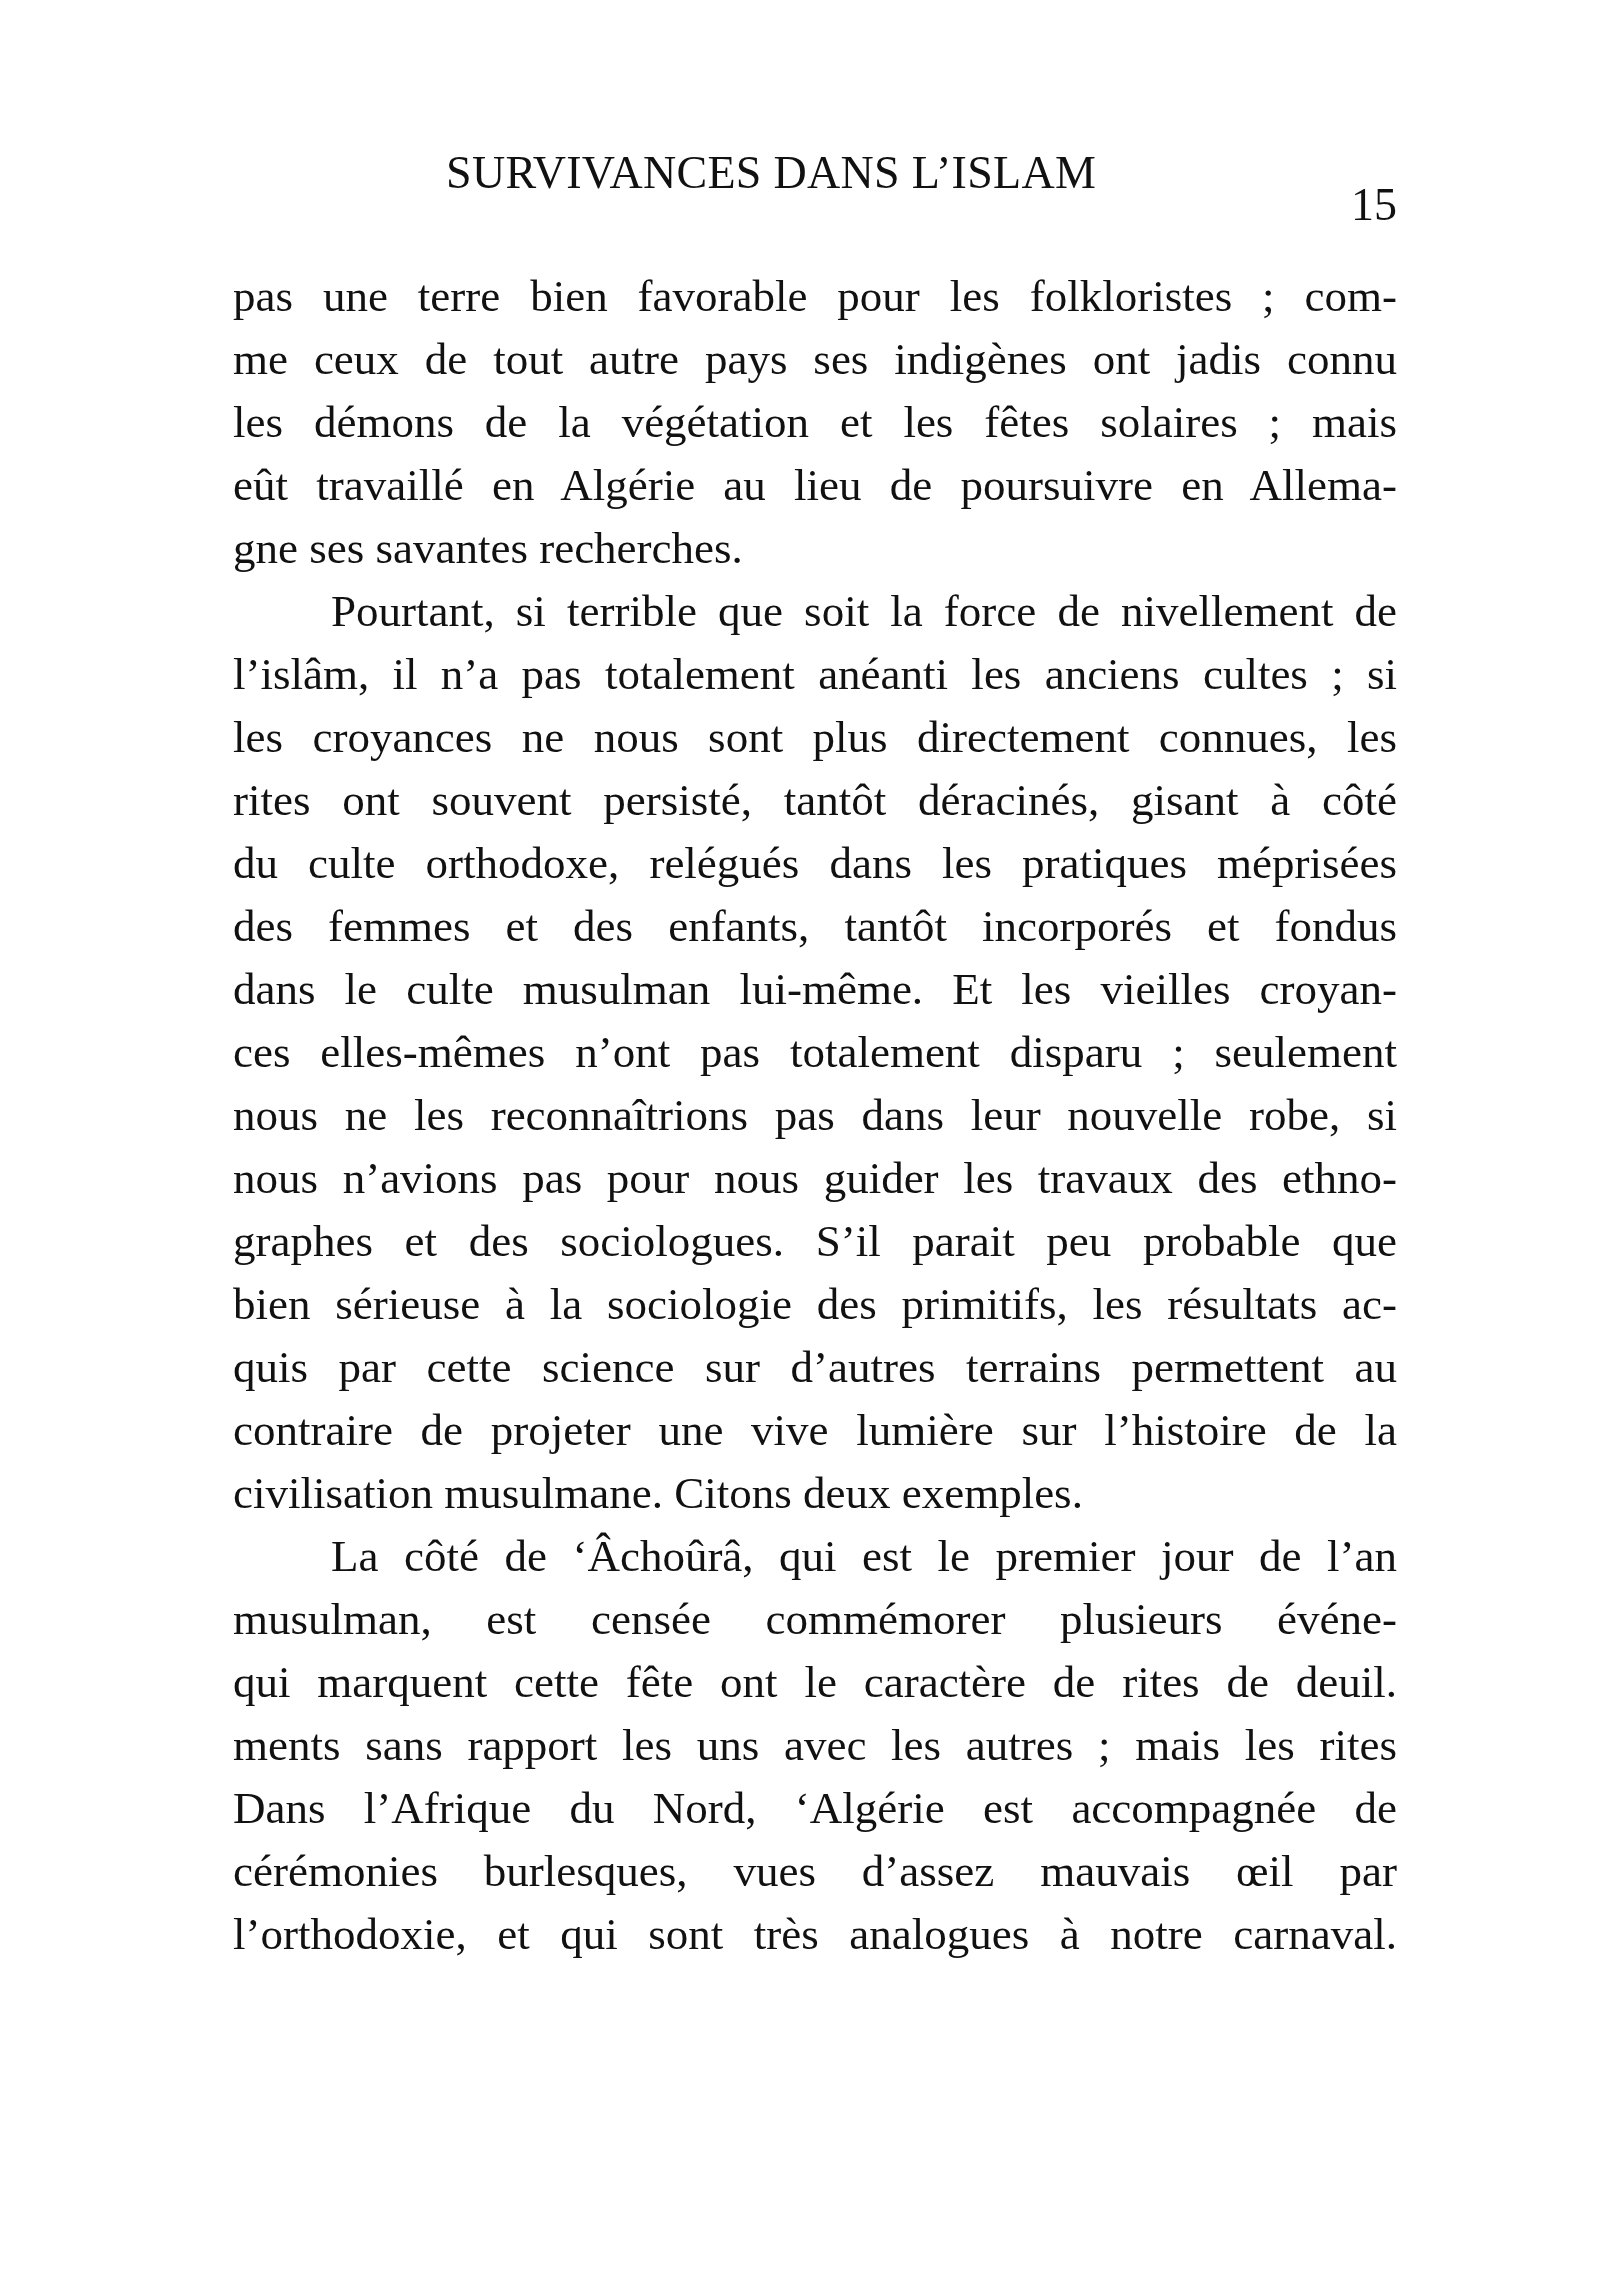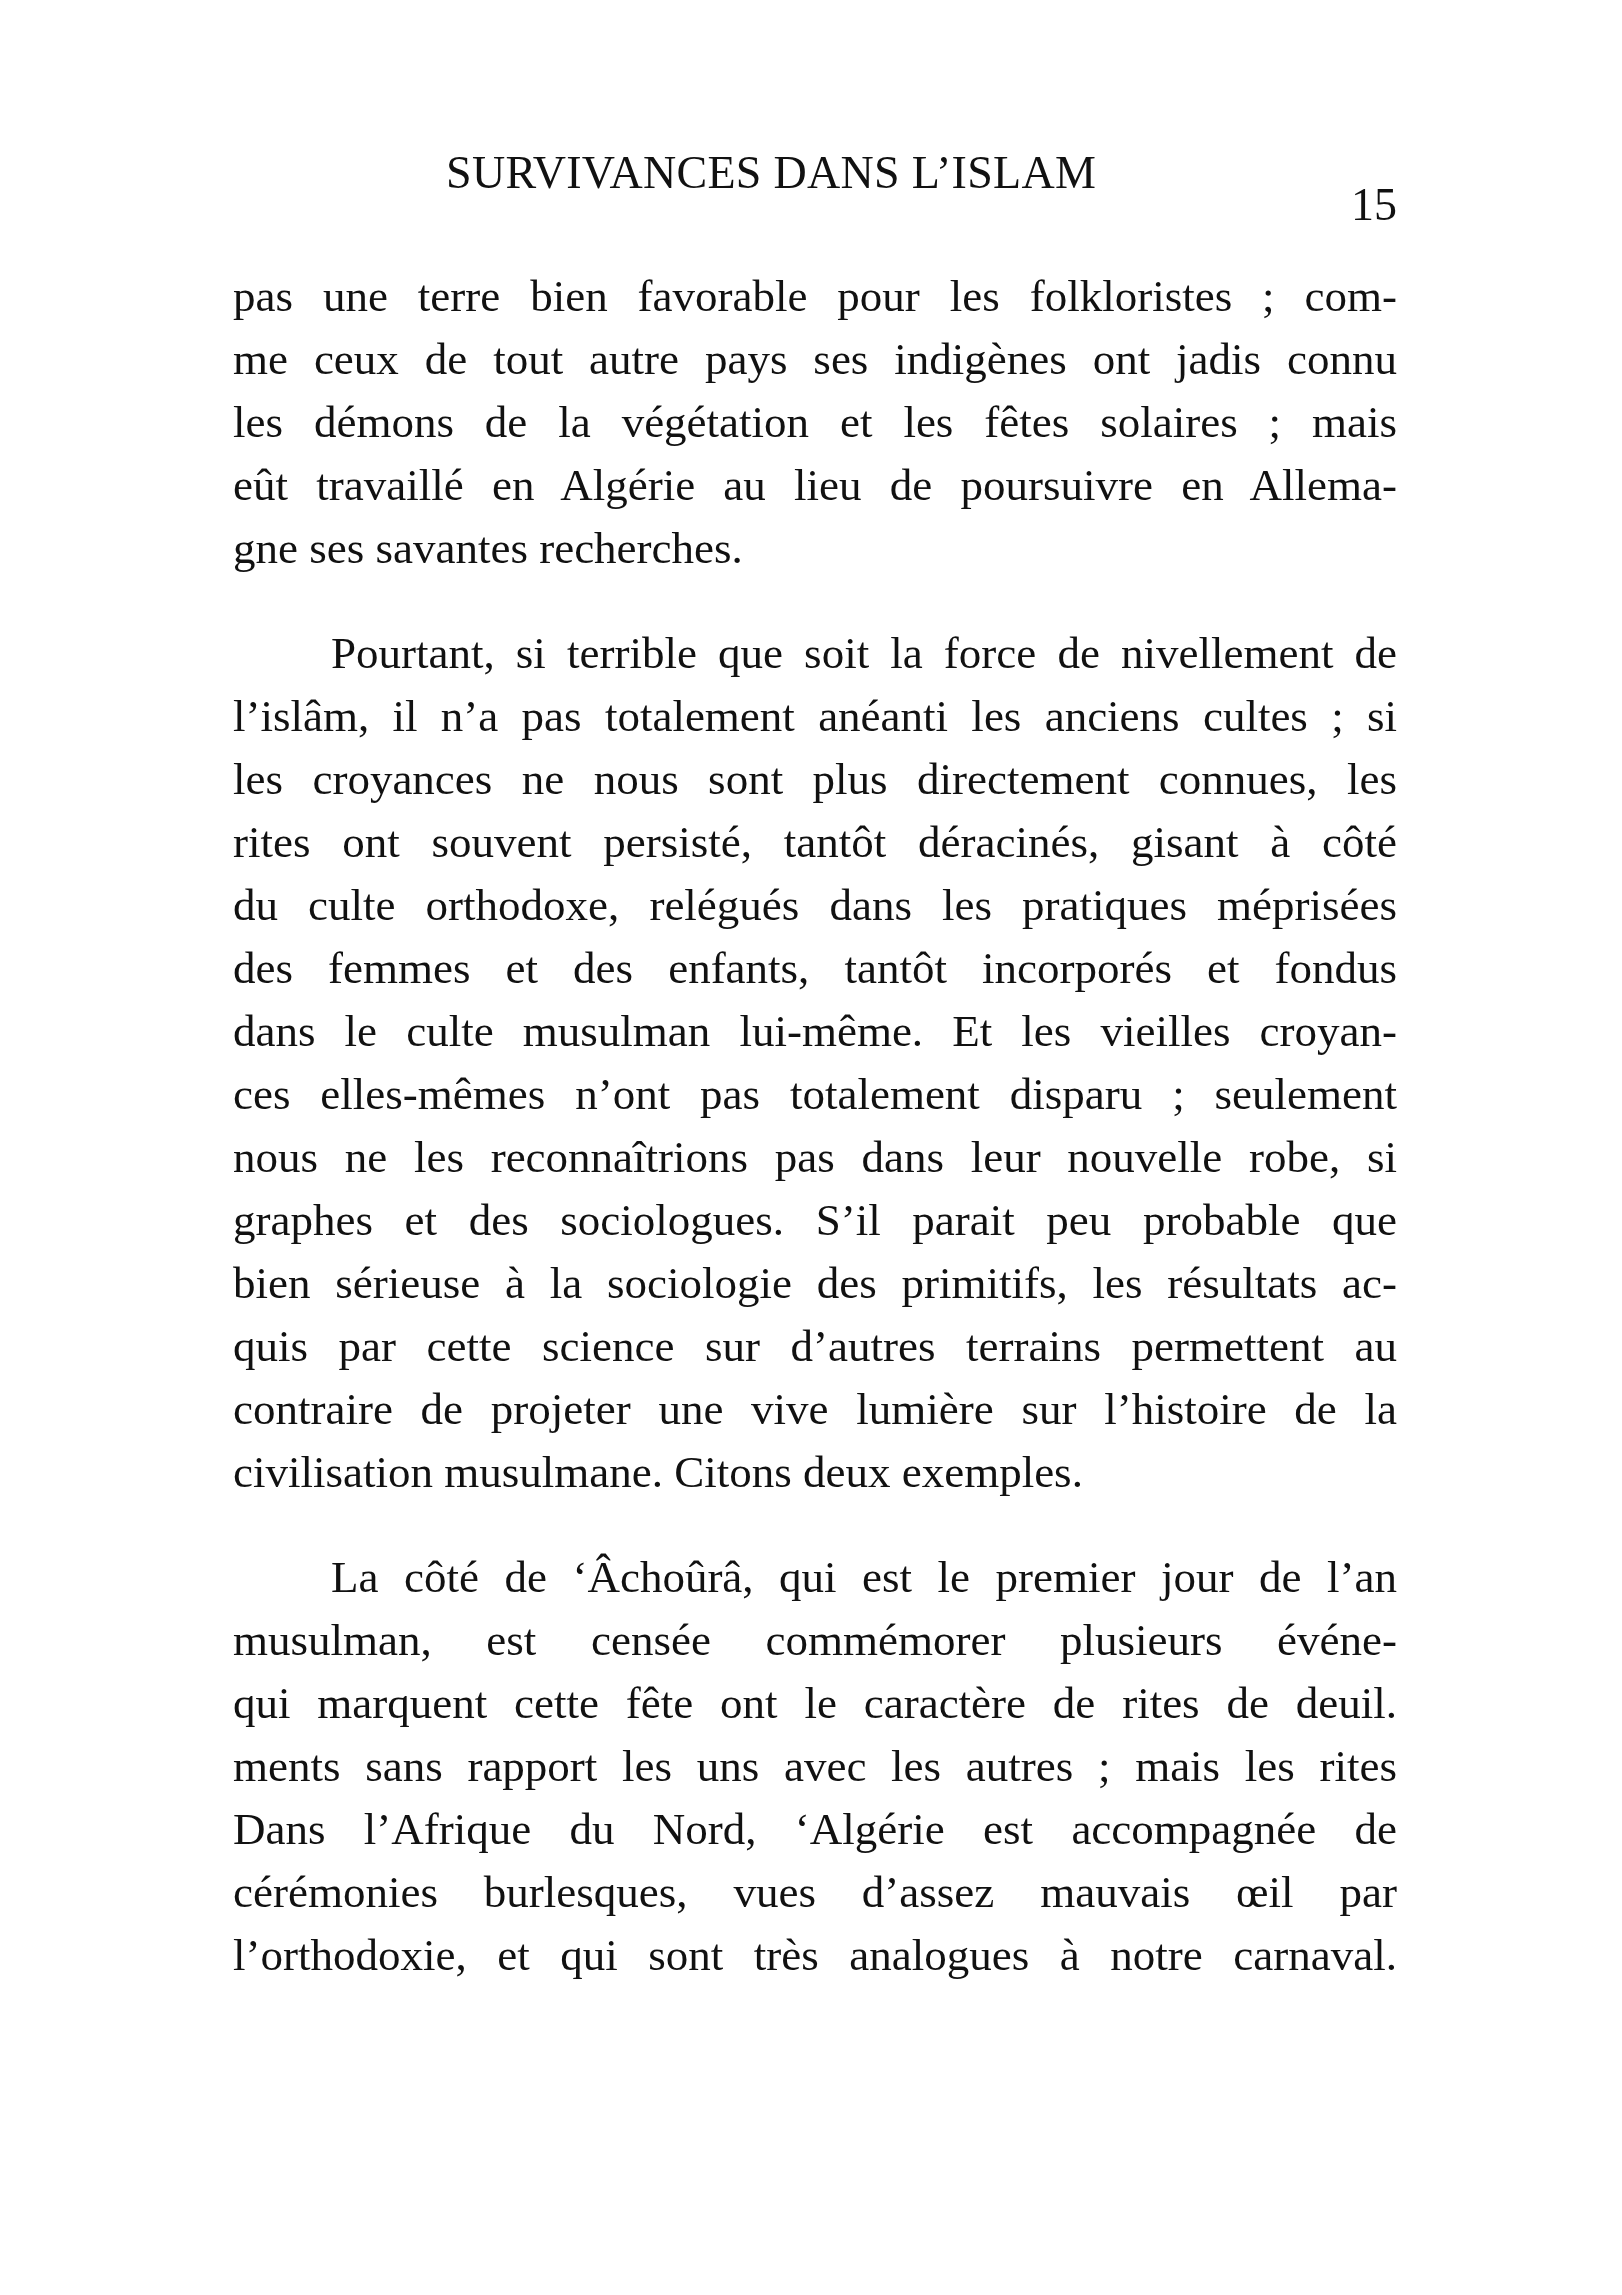--- a/index.html
+++ b/index.html
@@ -22,21 +22,21 @@
   }
   .body-text {
     position: absolute; left: 233px; top: 265px; width: 1164px;
     font-size: 45px; line-height: 63px;
   }
   .line {
     display: block; height: 63px; white-space: nowrap;
     text-align: justify; text-align-last: justify;
   }
   .line.last { text-align-last: left; }
-  .line.indent { padding-left: 98px; margin-top: 42px; }
+  .line.indent { padding-left: 98px; }
 </style>
 </head>
 <body>
 
 <div class="page">
   <div class="running-head">
     <span class="running-title">SURVIVANCES DANS L’ISLAM</span>
     <span class="page-number">15</span>
   </div>
   <div class="body-text" id="body-text">
@@ -50,20 +50,21 @@
       <div>
         <span class="line indent">Pourtant, si terrible que soit la force de nivellement de</span>
         <span class="line">l’islâm, il n’a pas totalement anéanti les anciens cultes ; si</span>
         <span class="line">les croyances ne nous sont plus directement connues, les</span>
         <span class="line">rites ont souvent persisté, tantôt déracinés, gisant à côté</span>
         <span class="line">du culte orthodoxe, relégués dans les pratiques méprisées</span>
         <span class="line">des femmes et des enfants, tantôt incorporés et fondus</span>
         <span class="line">dans le culte musulman lui-même. Et les vieilles croyan-</span>
         <span class="line">ces elles-mêmes n’ont pas totalement disparu ; seulement</span>
         <span class="line">nous ne les reconnaîtrions pas dans leur nouvelle robe, si</span>
+        <span class="line">nous n’avions pas pour nous guider les travaux des ethno-</span>
         <span class="line">graphes et des sociologues. S’il parait peu probable que</span>
         <span class="line">bien sérieuse à la sociologie des primitifs, les résultats ac-</span>
         <span class="line">quis par cette science sur d’autres terrains permettent au</span>
         <span class="line">contraire de projeter une vive lumière sur l’histoire de la</span>
         <span class="line last">civilisation musulmane. Citons deux exemples.</span>
       </div>
       <div>
         <span class="line indent">La côté de ‘Âchoûrâ, qui est le premier jour de l’an</span>
         <span class="line">musulman, est censée commémorer plusieurs événe-</span>
         <span class="line">qui marquent cette fête ont le caractère de rites de deuil.</span>

